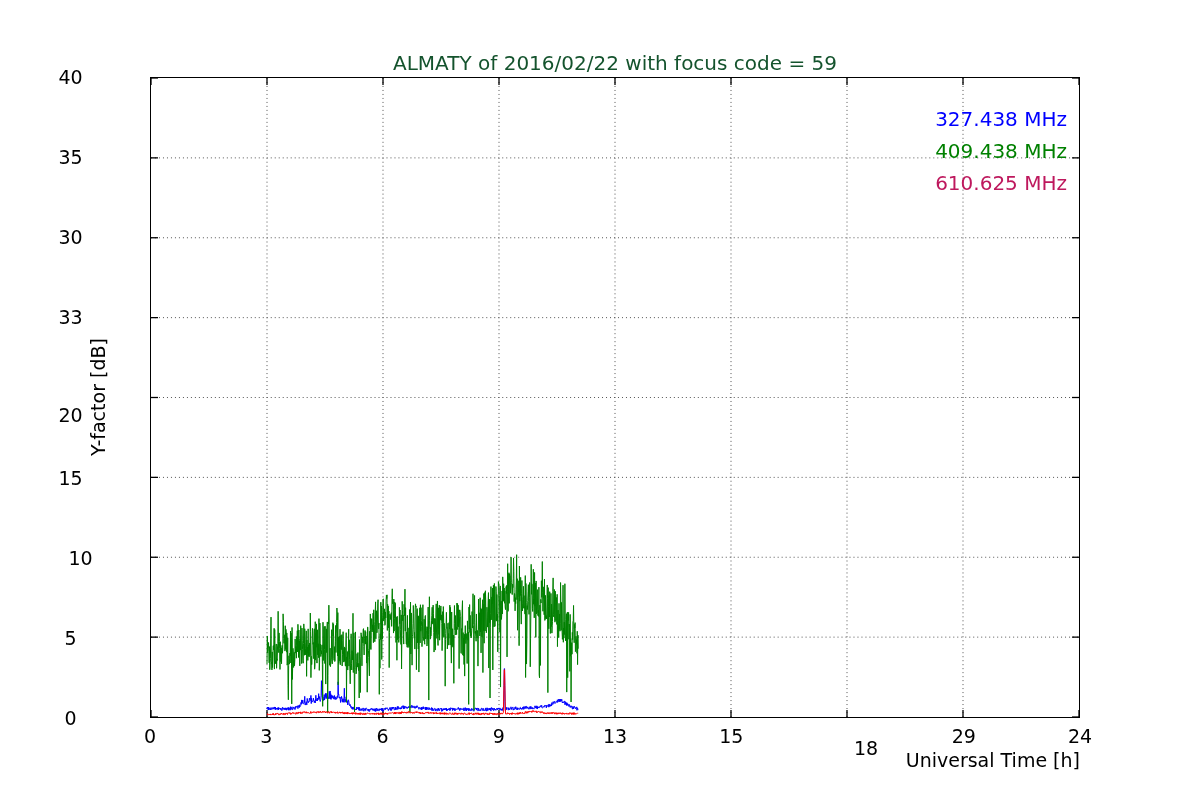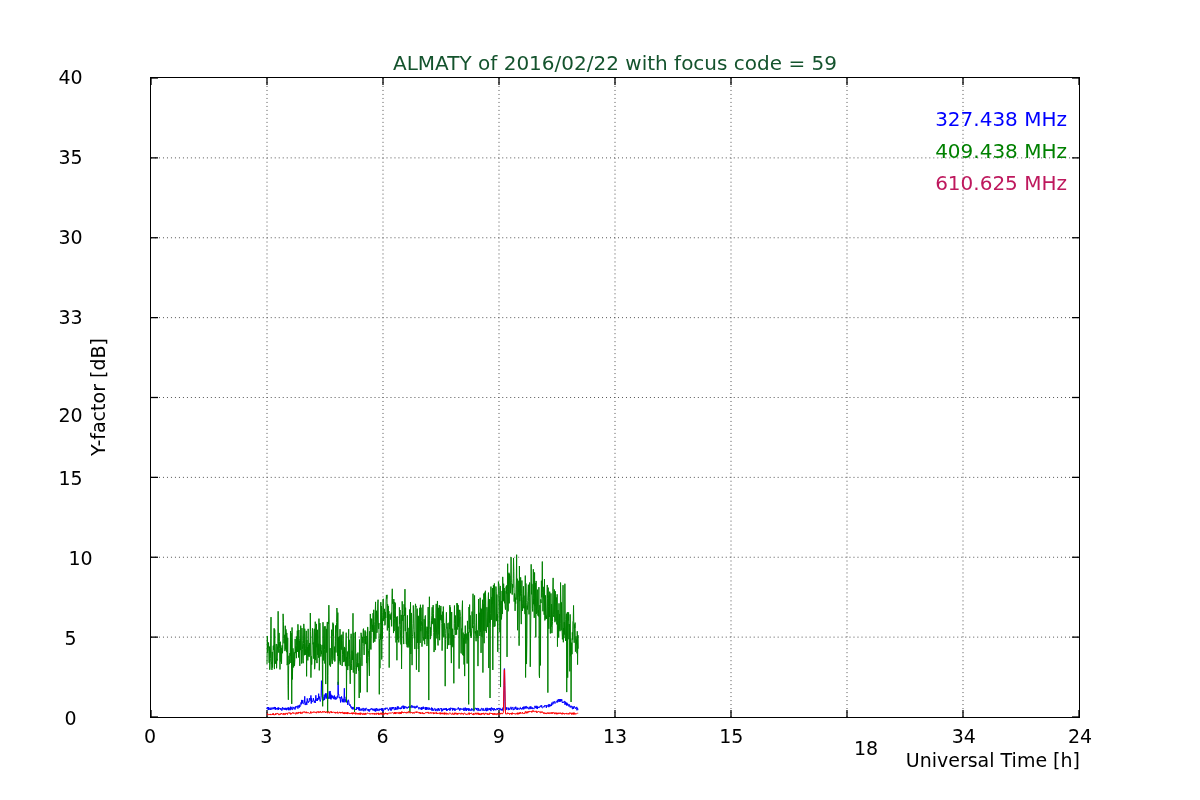--- a/index.html
+++ b/index.html
@@ -116,21 +116,21 @@
     <div class="ytick" style="top: 226.25px;">30</div>
     <div class="ytick" style="top: 146.125px;">35</div>
     <div class="ytick" style="top: 66px;">40</div>
     <div class="xtick" style="left: 110px;">0</div>
     <div class="xtick" style="left: 226.25px;">3</div>
     <div class="xtick" style="left: 342.5px;">6</div>
     <div class="xtick" style="left: 458.75px;">9</div>
     <div class="xtick" style="left: 575px;">13</div>
     <div class="xtick" style="left: 691.25px;">15</div>
     <div class="xtick" style="left: 826px; margin-top: 12px;">18</div>
-    <div class="xtick" style="left: 923.75px;">34</div>
+    <div class="xtick" style="left: 923.75px;">29</div>
     <div class="xtick" style="left: 1040px;">24</div>
   </div>
 
 <div class="x-label">Universal Time [h]</div>
 
 <div class="legend" id="legend">
     <div class="legend-entry" style="color: rgb(0, 0, 255);">327.438 MHz</div>
     <div class="legend-entry" style="color: rgb(0, 128, 0);">409.438 MHz</div>
     <div class="legend-entry" style="color: #be185d;">610.625 MHz</div>
   </div>

